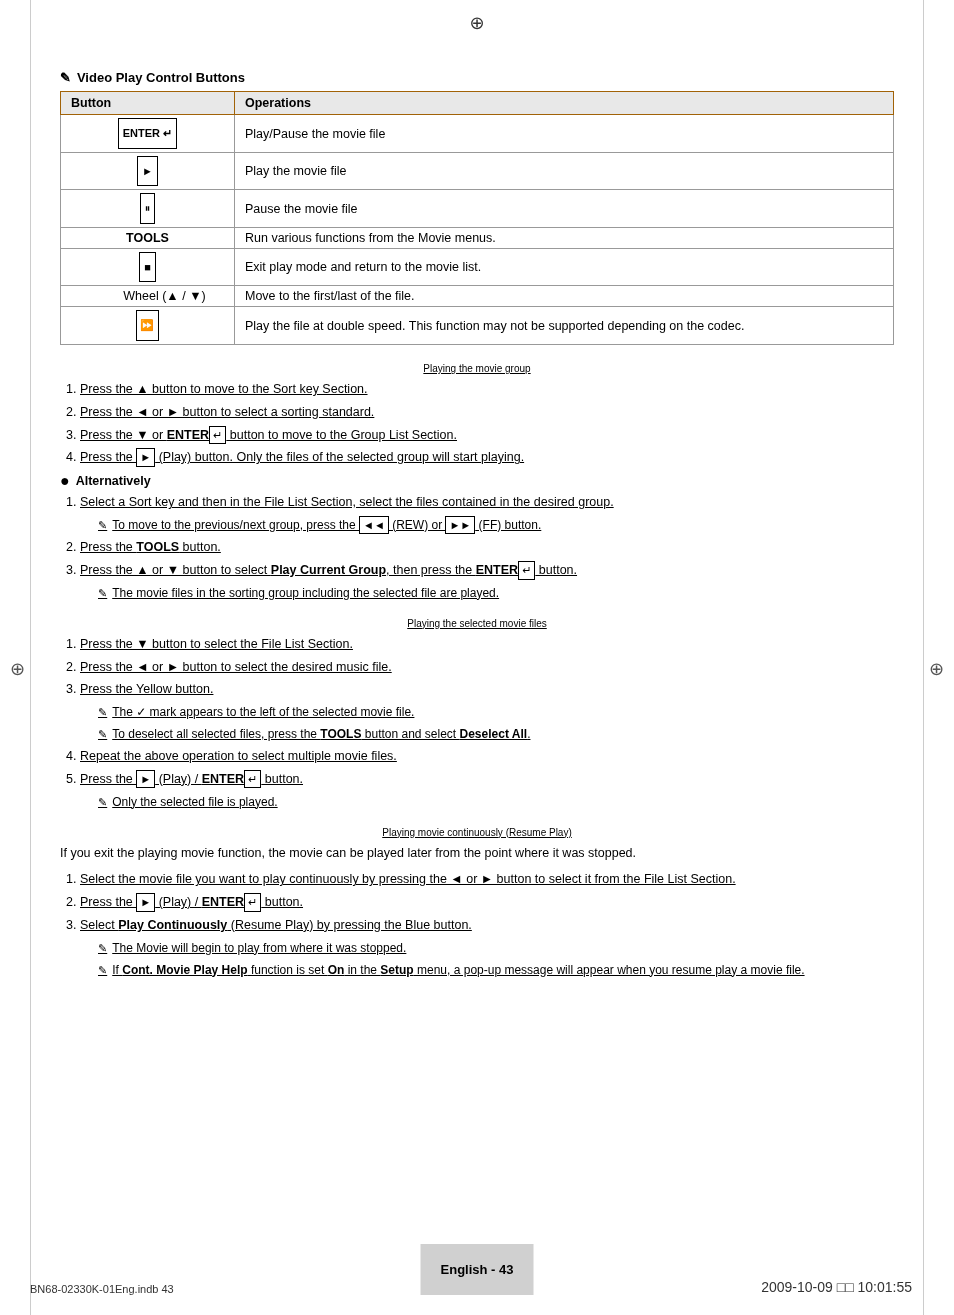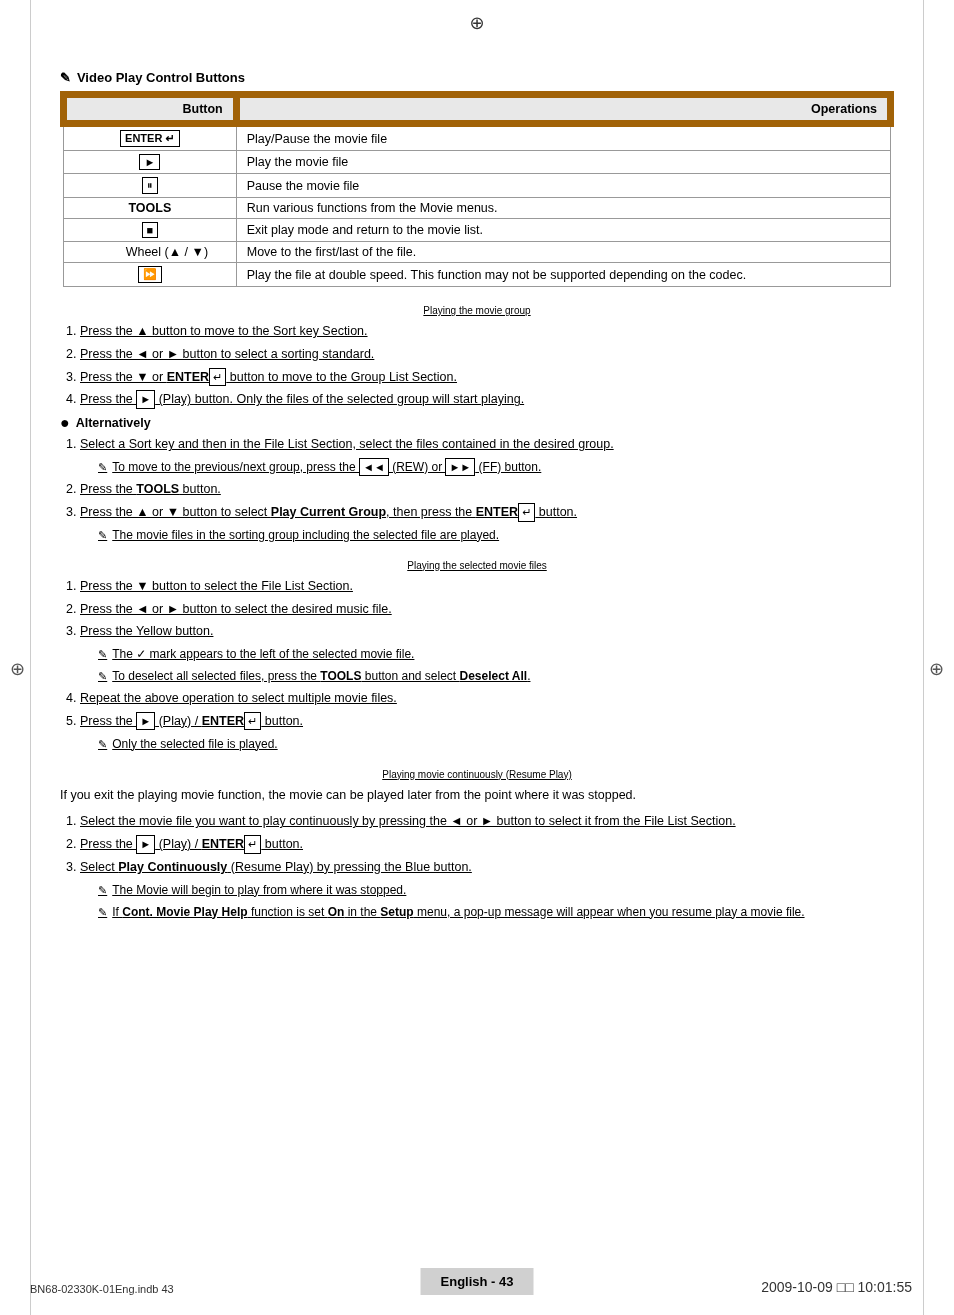--- a/index.html
+++ b/index.html
@@ -59,34 +59,34 @@
 
     
     .control-table {
       width: 100%;
       border-collapse: collapse;
       margin-bottom: 18px;
       font-size: 12.5px;
     }
     .control-table th {
       background: #e8e8e8;
-      border: 7px solid #a16207;
+      border: 1px solid #a16207;
       padding: 4px 10px;
-      text-align: right;
+      text-align: left;
       font-weight: bold;
     }
     .control-table td {
       border: 1px solid #999;
       padding: 3px 10px;
       vertical-align: middle;
     }
     .btn-box {
       display: inline-block;
       border: 1px solid #000;
-      padding: 1px 4px;
+      padding: 8px 4px;
       font-size: 11px;
       background: #fff;
     }
 
     
     .section {
       margin-bottom: 16px;
     }
     .section-heading {
       font-size: 10px;
@@ -165,21 +165,21 @@
       color: #333;
     }
     .footer-center {
       position: absolute;
       bottom: 20px;
       left: 50%;
       transform: translateX(-50%);
     }
     .page-num-box {
       background: #d0d0d0;
-      padding: 6px 20px;
+      padding: 18px 20px;
       font-weight: bold;
       font-size: 13px;
       color: #000;
     }
     .footer-left {
       font-size: 11px;
     }
     .footer-right {
       font-size: 14px;
     }

